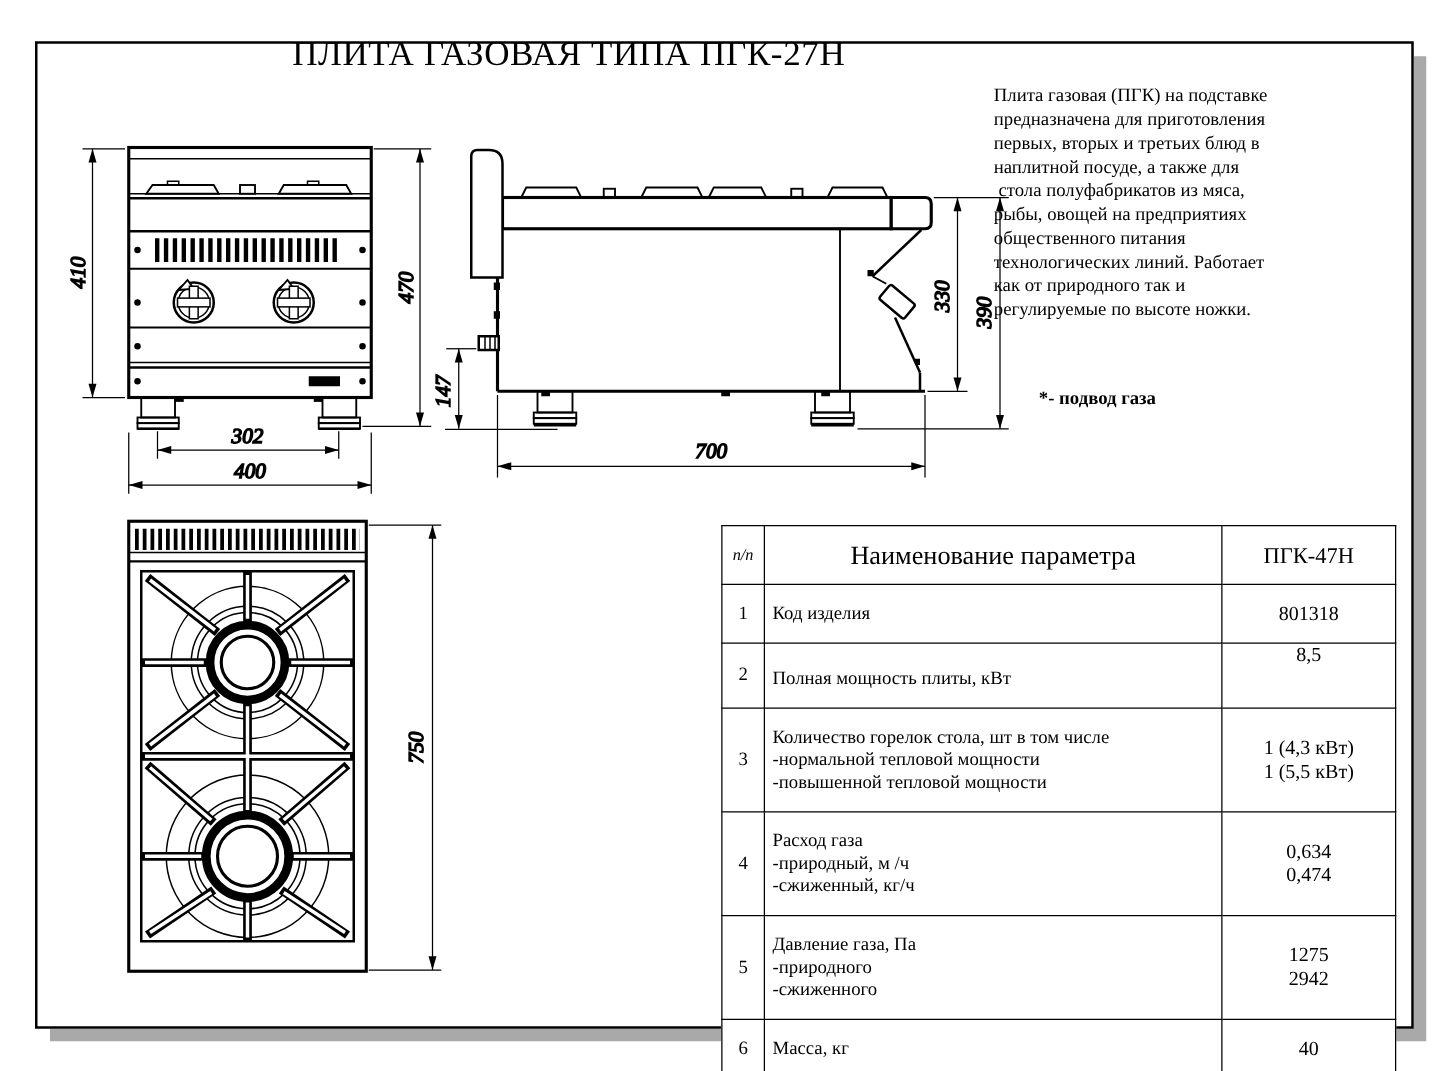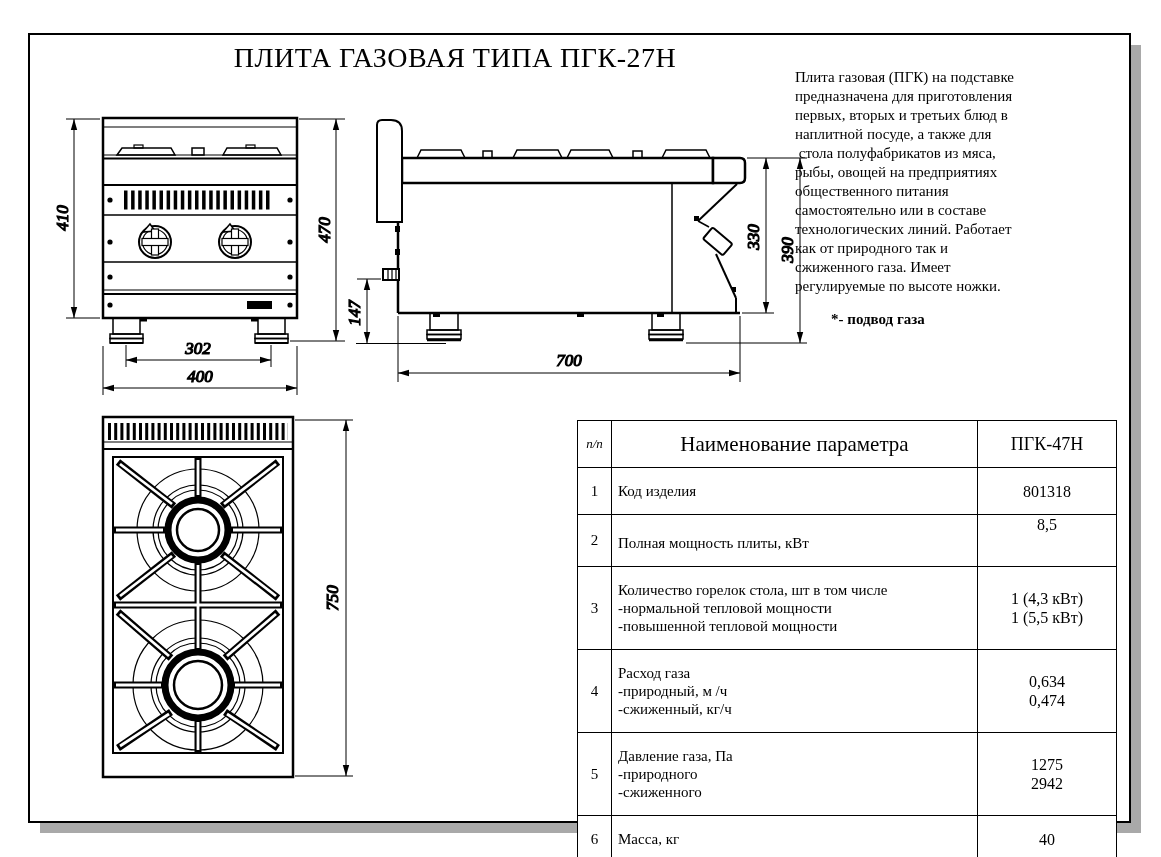--- a/index.html
+++ b/index.html
@@ -1,20 +1,20 @@
 <!DOCTYPE html>
 <html><head>
 <meta charset="utf-8">
 <style>
   html,body { margin:0; padding:0; background:#fff; }
   #page { position:relative; width:1161px; height:857px; background:#fff; overflow:hidden;
           font-family:"Liberation Serif", serif; color:#000; }
   #sheet { position:absolute; left:28px; top:33px; width:1099px; height:786px;
            background:#fff; border:2px solid #000; box-shadow:11px 11px 0 -1px #a9a9a9; }
-  #title { position:absolute; left:145px; top:42px; width:620px; text-align:center;
+  #title { position:absolute; left:145px; top:28px; width:620px; text-align:center;
            font-size:28px; letter-spacing:0.5px; white-space:nowrap; }
   #drawing { position:absolute; left:0; top:0; pointer-events:none; }
   .dim-text { font-family:"Liberation Serif", serif; font-style:italic; font-size:17px; fill:#000; }
   #desc { position:absolute; left:795px; top:68px; width:262px; font-size:15px; line-height:19px; }
   #desc div { white-space:pre; }
   #desc-note { position:absolute; left:831px; top:311px; font-size:15px;font-weight:bold; }
   #spec { position:absolute; left:577px; top:420px; border-collapse:collapse; background:#fff; }
   #spec td, #spec th { border:1.5px solid #000; padding:0; font-weight:normal; }
   #spec .c-num  { width:33px;  text-align:center; vertical-align:middle; font-size:15px; }
   #spec .c-name { width:353px; text-align:left; vertical-align:top; padding:14px 6px; font-size:15px; line-height:18px; }
@@ -270,24 +270,22 @@
   </svg>
 
   <div id="desc">
     <div>Плита газовая (ПГК) на подставке</div>
     <div>предназначена для приготовления</div>
     <div>первых, вторых и третьих блюд в</div>
     <div>наплитной посуде, а также для</div>
     <div> стола полуфабрикатов из мяса,</div>
     <div>рыбы, овощей на предприятиях</div>
     <div>общественного питания</div>
-    <div>самостоятельно или в составе</div>
     <div>технологических линий. Работает</div>
     <div>как от природного так и</div>
-    <div>сжиженного газа. Имеет</div>
     <div>регулируемые по высоте ножки.</div>
   </div>
   <div id="desc-note">*- подвод газа</div>
 
   <table id="spec">
     <tbody>
         <tr style="height:26px">
       <th class="c-num h-num">п/п</th>
       <th class="c-name h-name">Наименование параметра</th>
       <th class="c-val h-val">ПГК-47Н</th>

